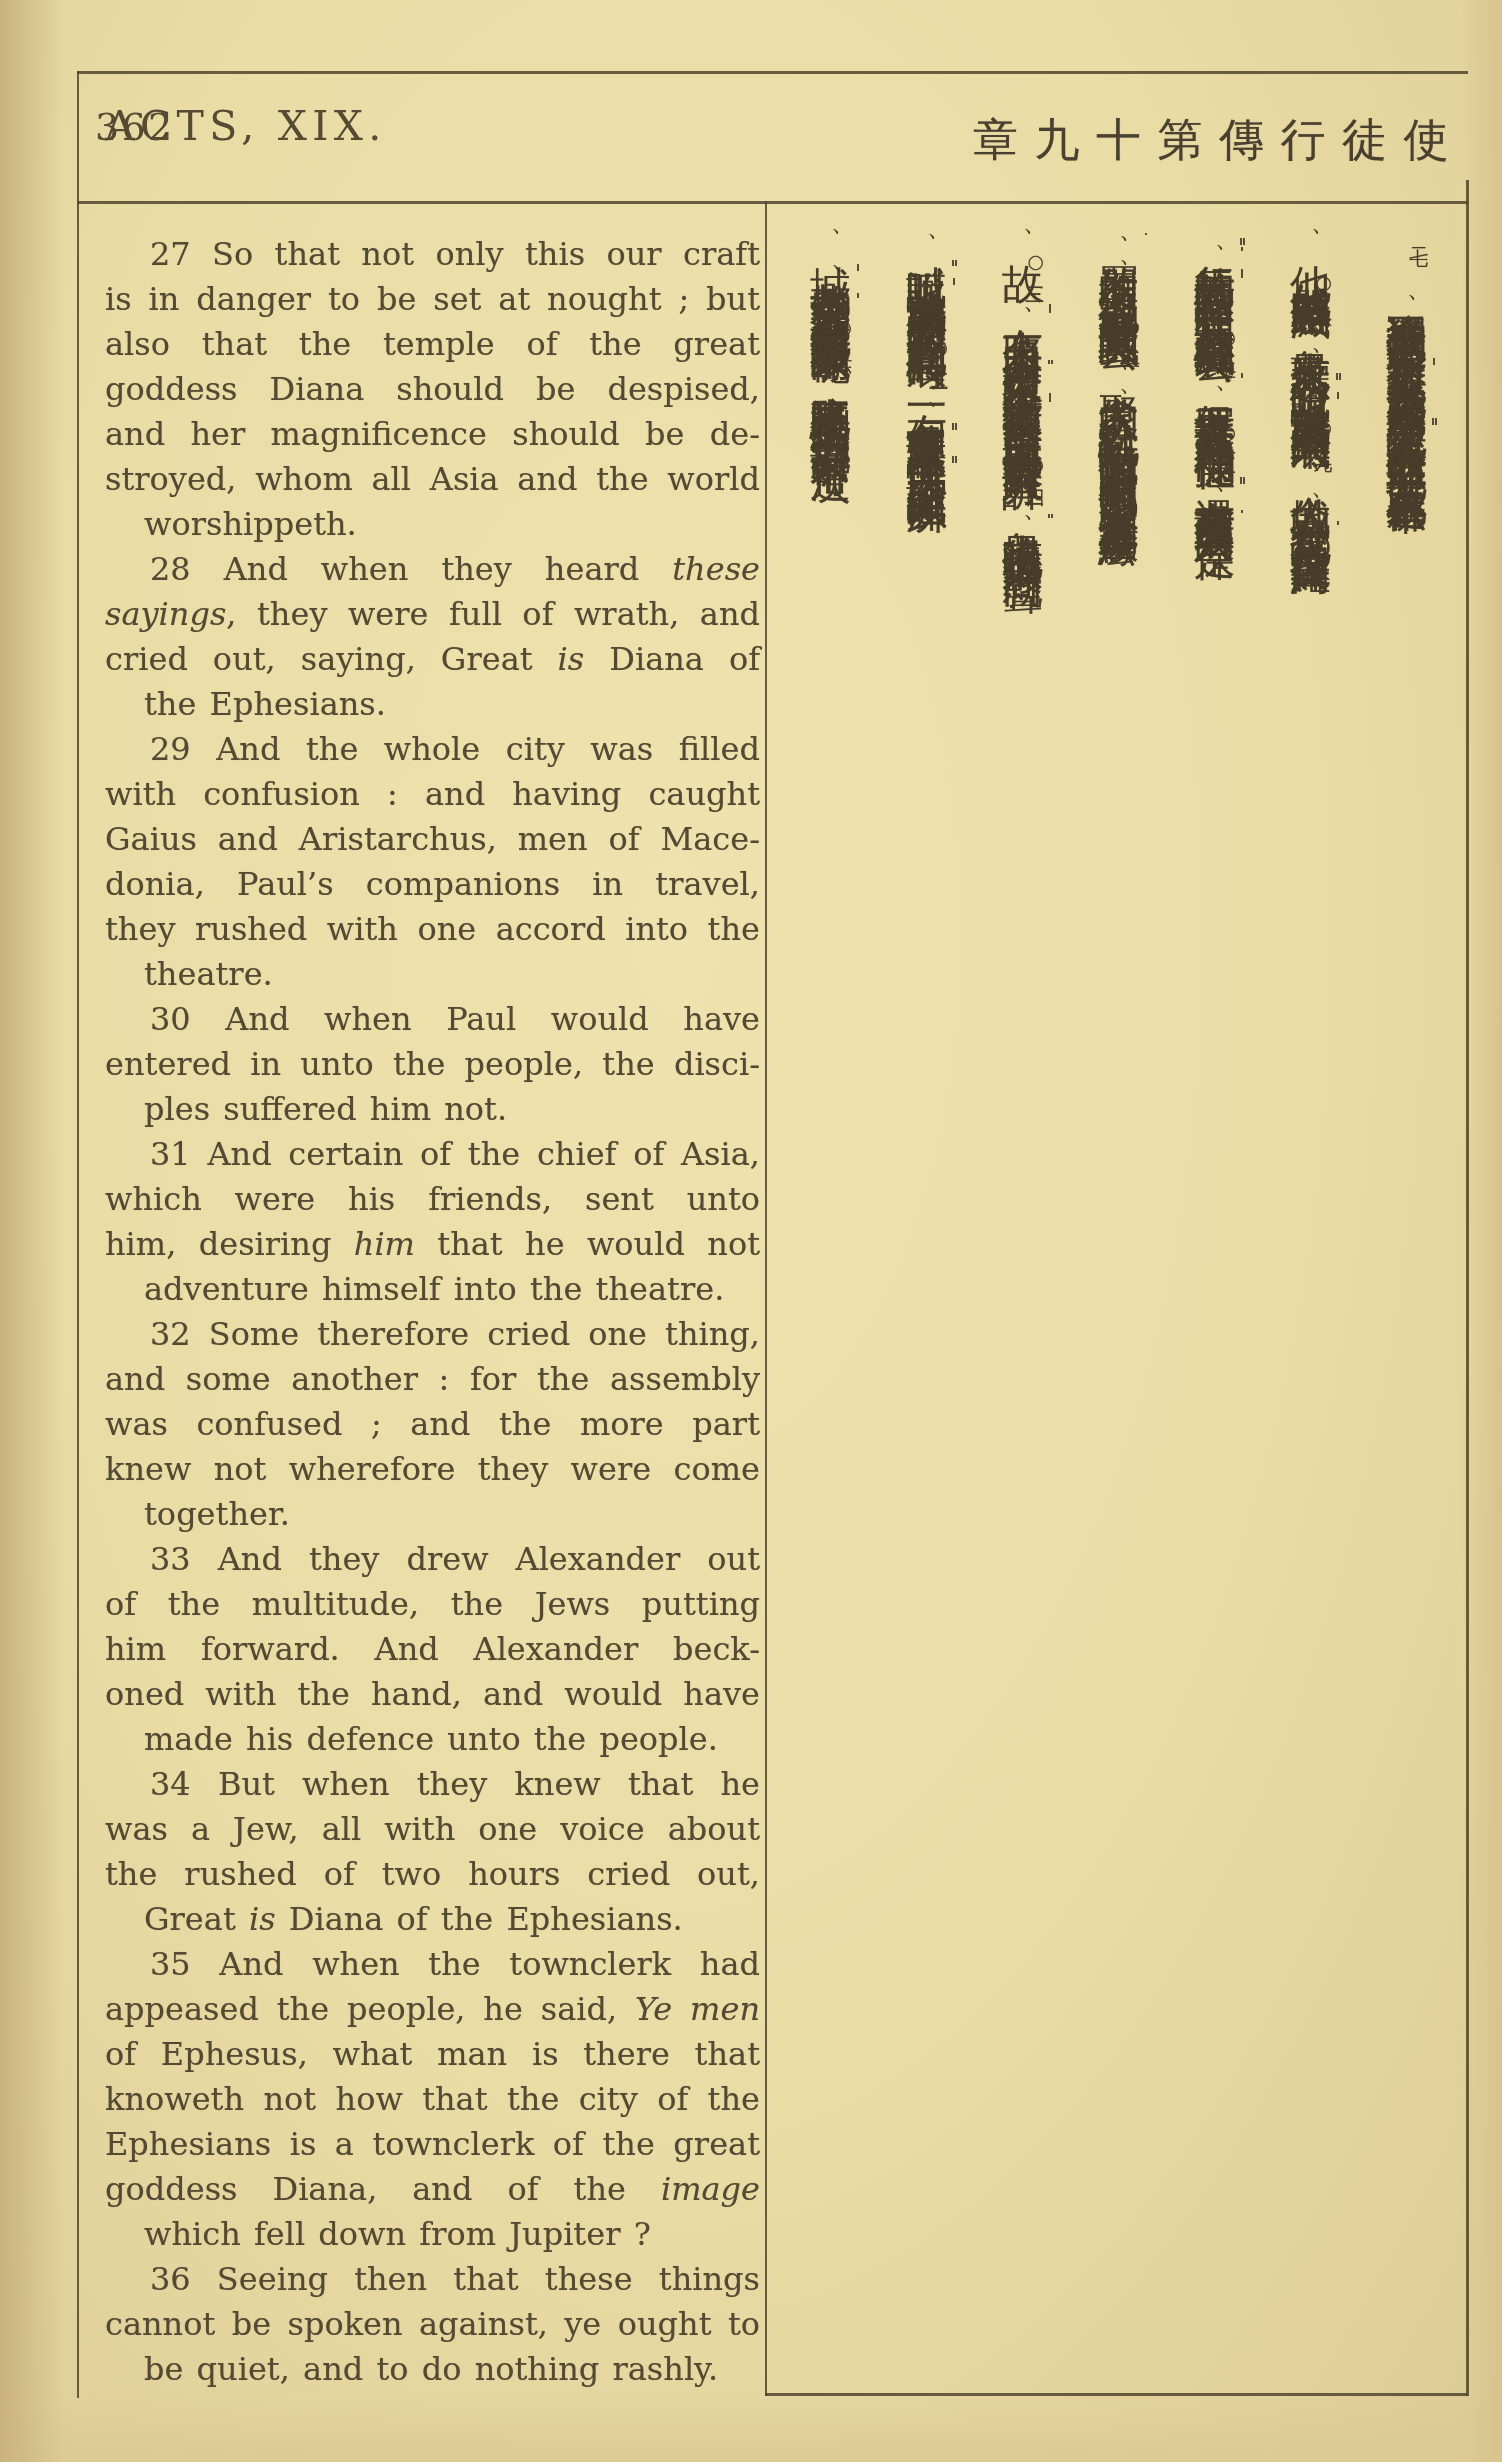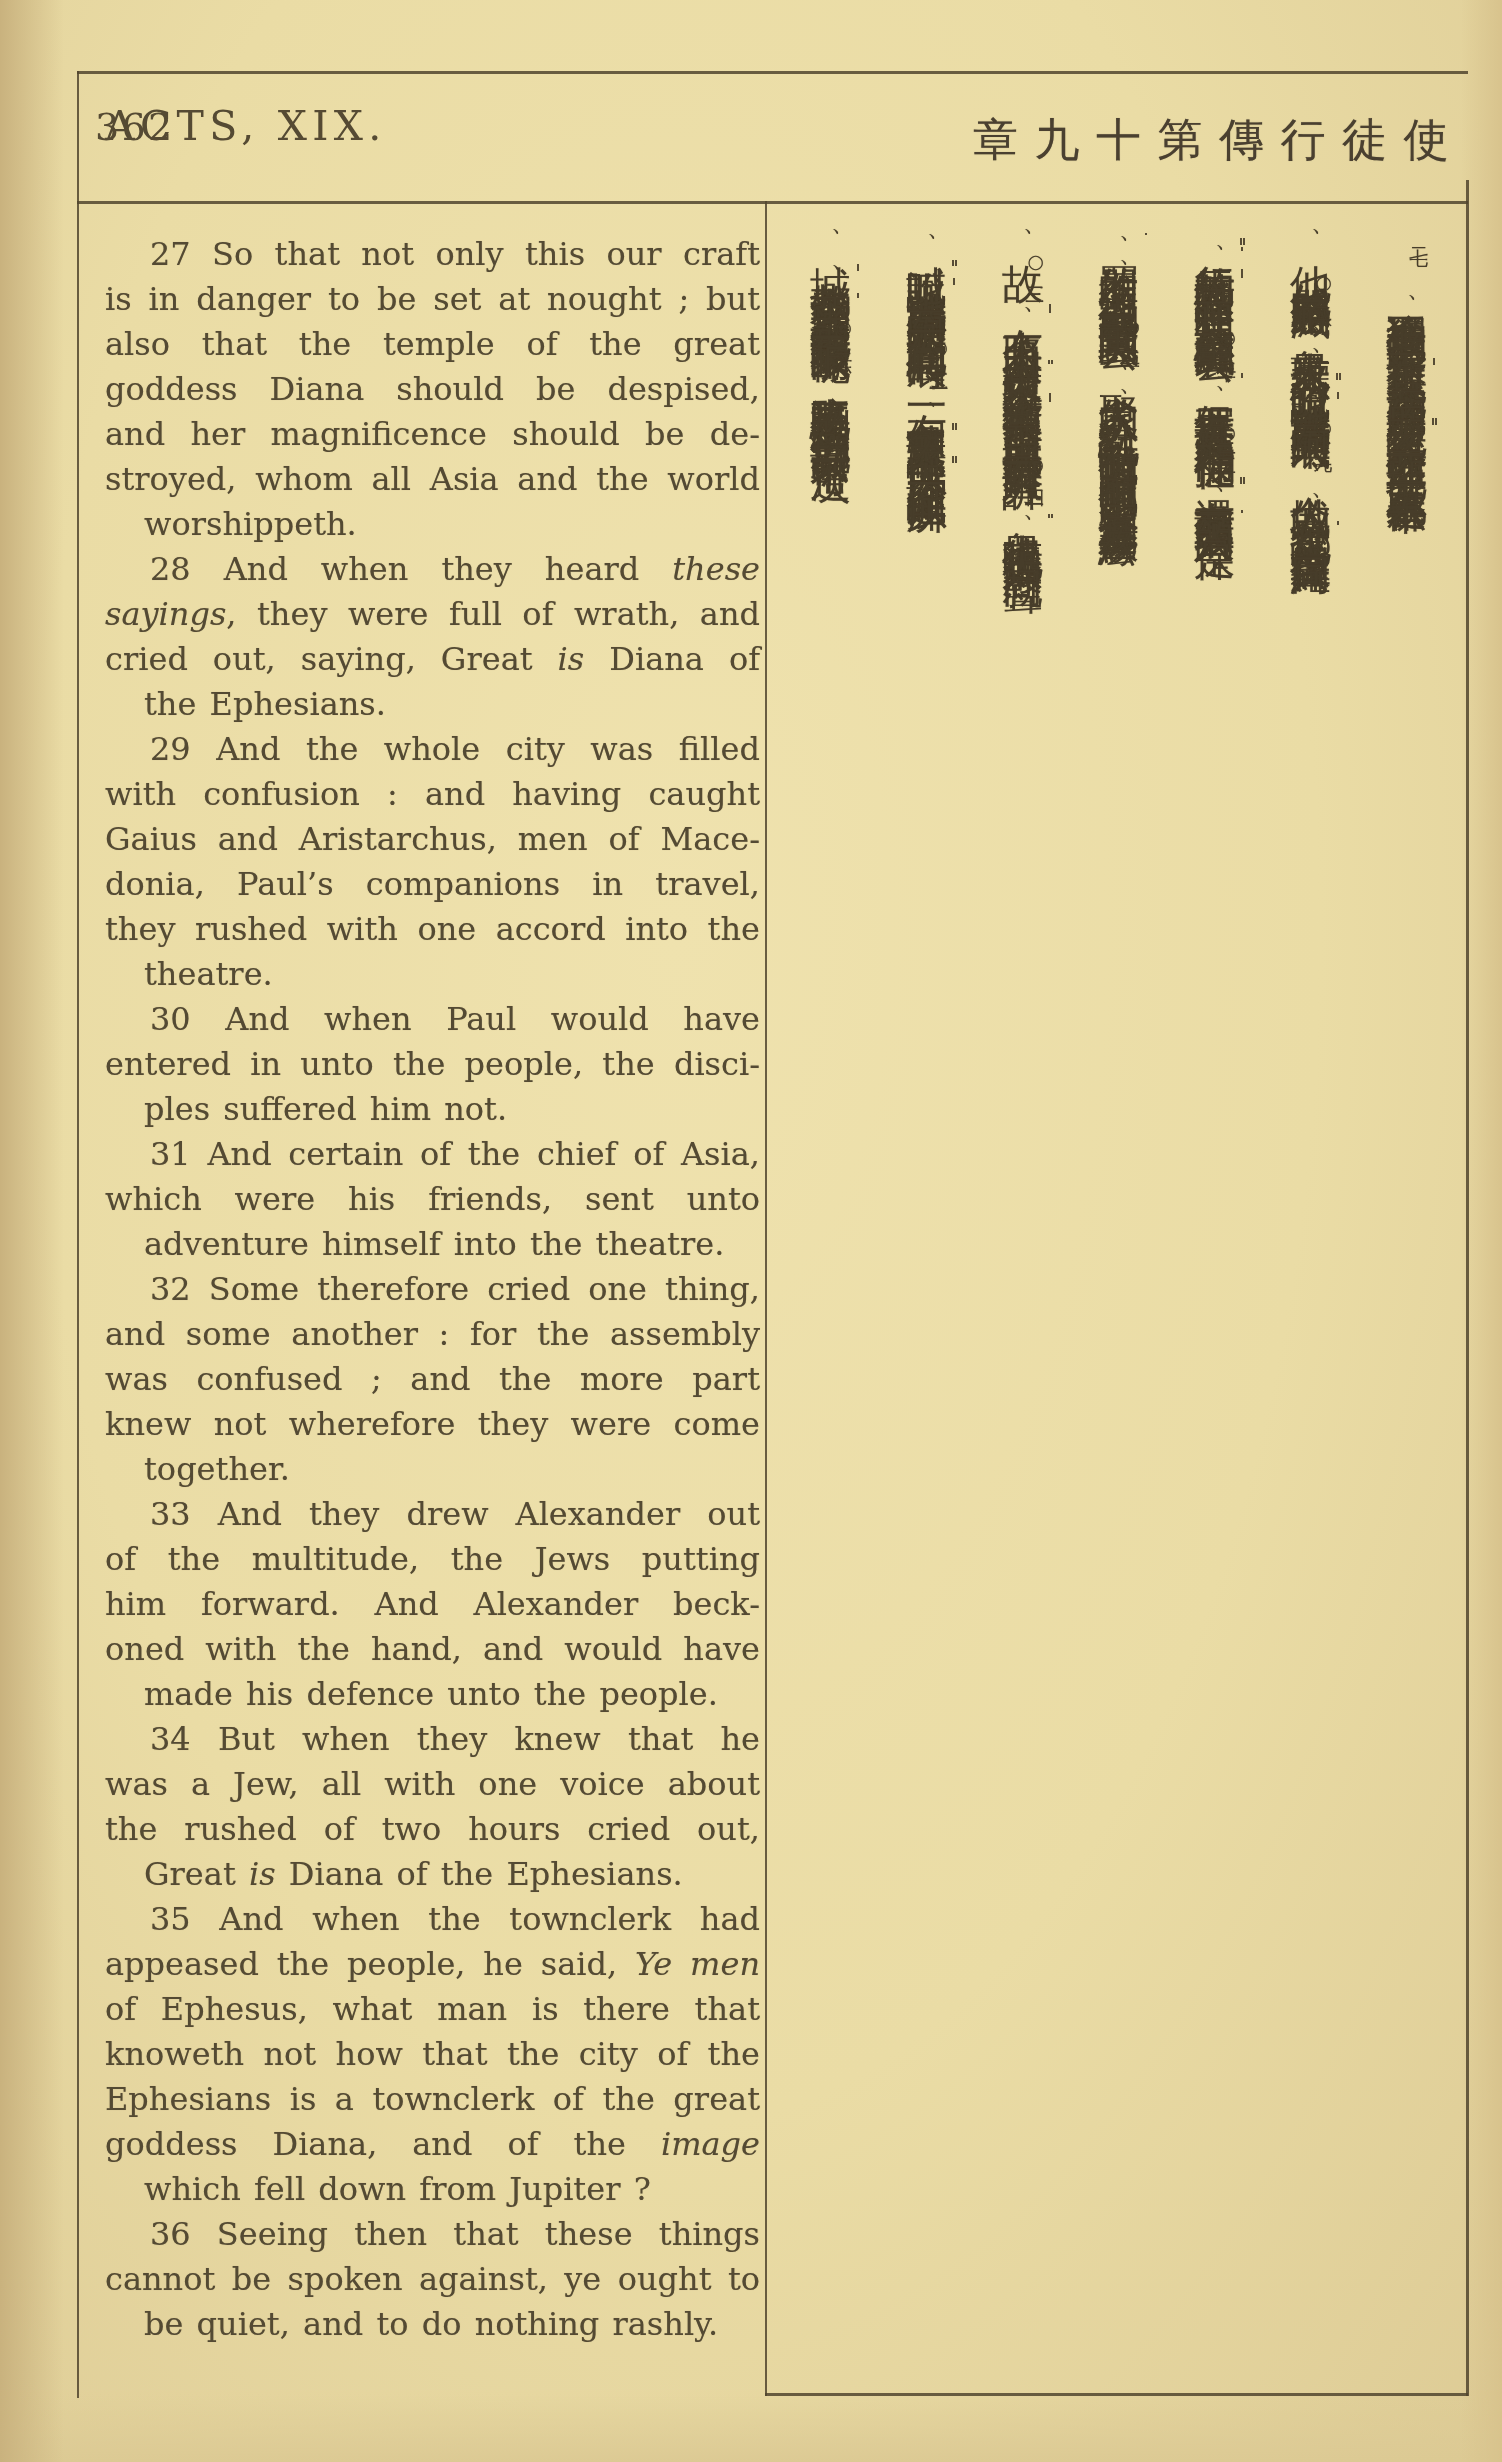--- a/index.html
+++ b/index.html
@@ -89,20 +89,21 @@
         <div class="eline last">theatre.</div>
       </div>
       <div class="verse">
         <div class="eline first">30 And when Paul would have</div>
         <div class="eline">entered in unto the people, the disci-</div>
         <div class="eline last">ples suffered him not.</div>
       </div>
       <div class="verse">
         <div class="eline first">31 And certain of the chief of Asia,</div>
         <div class="eline">which were his friends, sent unto</div>
+        <div class="eline">him, desiring <i>him</i> that he would not</div>
         <div class="eline last">adventure himself into the theatre.</div>
       </div>
       <div class="verse">
         <div class="eline first">32 Some therefore cried one thing,</div>
         <div class="eline">and some another : for the assembly</div>
         <div class="eline">was confused ; and the more part</div>
         <div class="eline">knew not wherefore they were come</div>
         <div class="eline last">together.</div>
       </div>
       <div class="verse">

